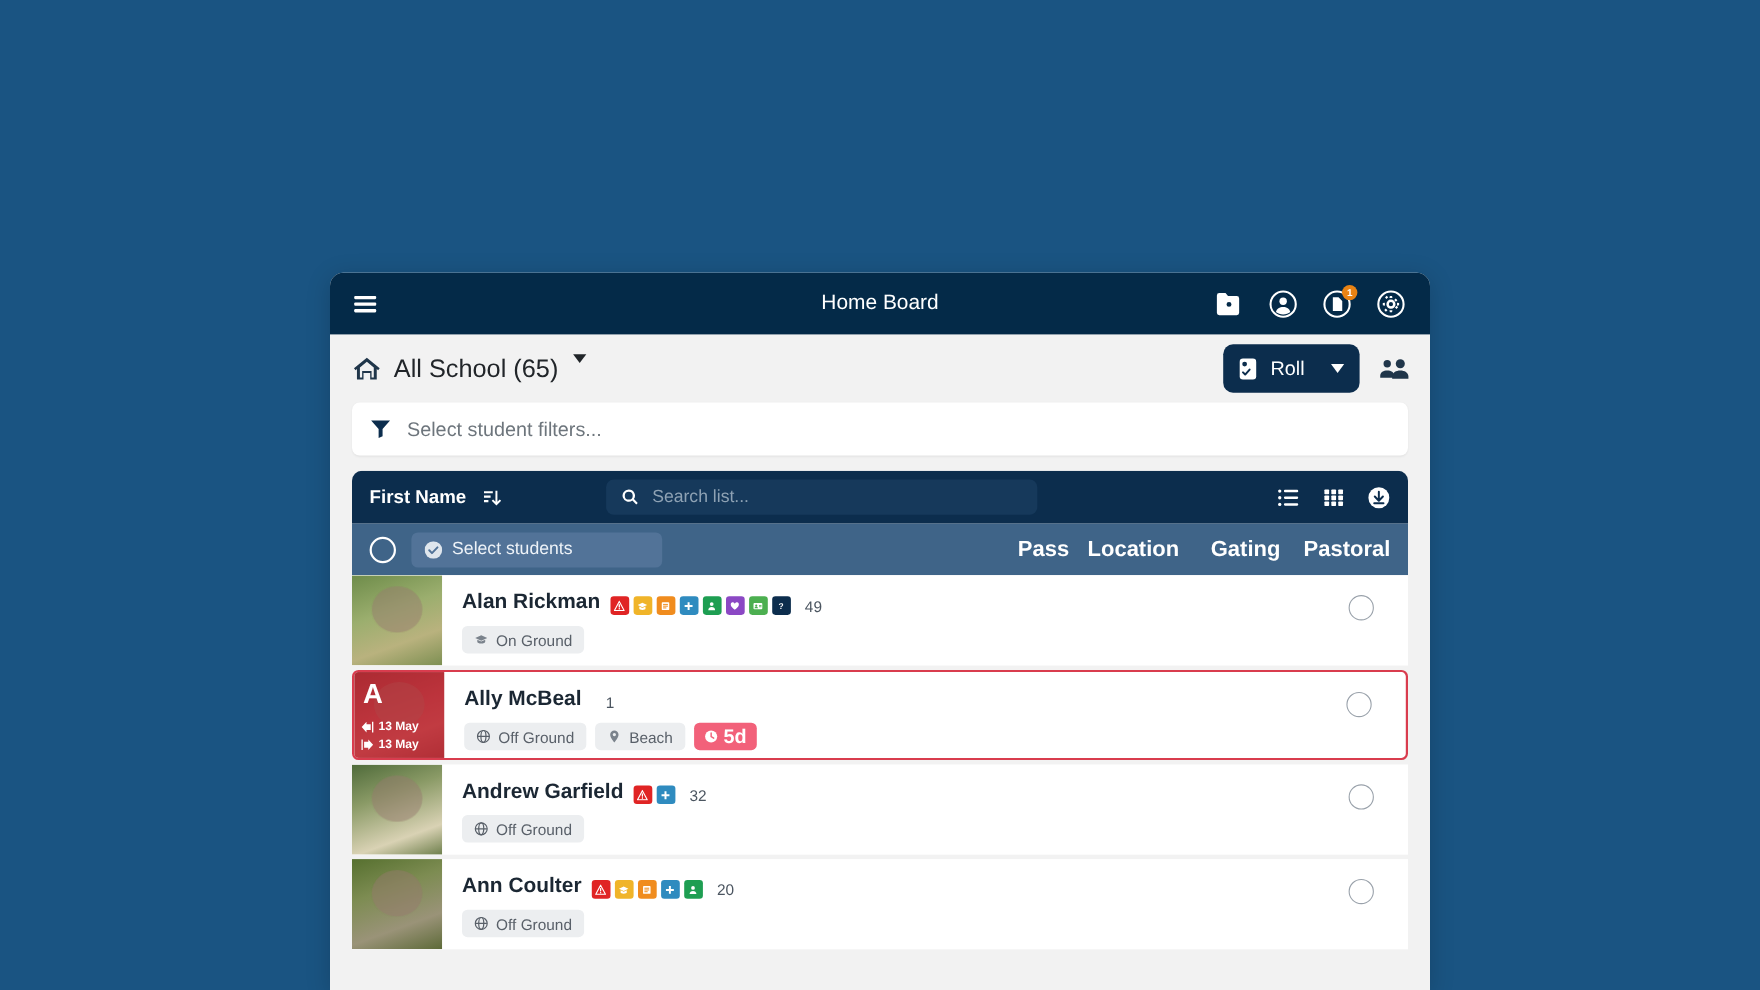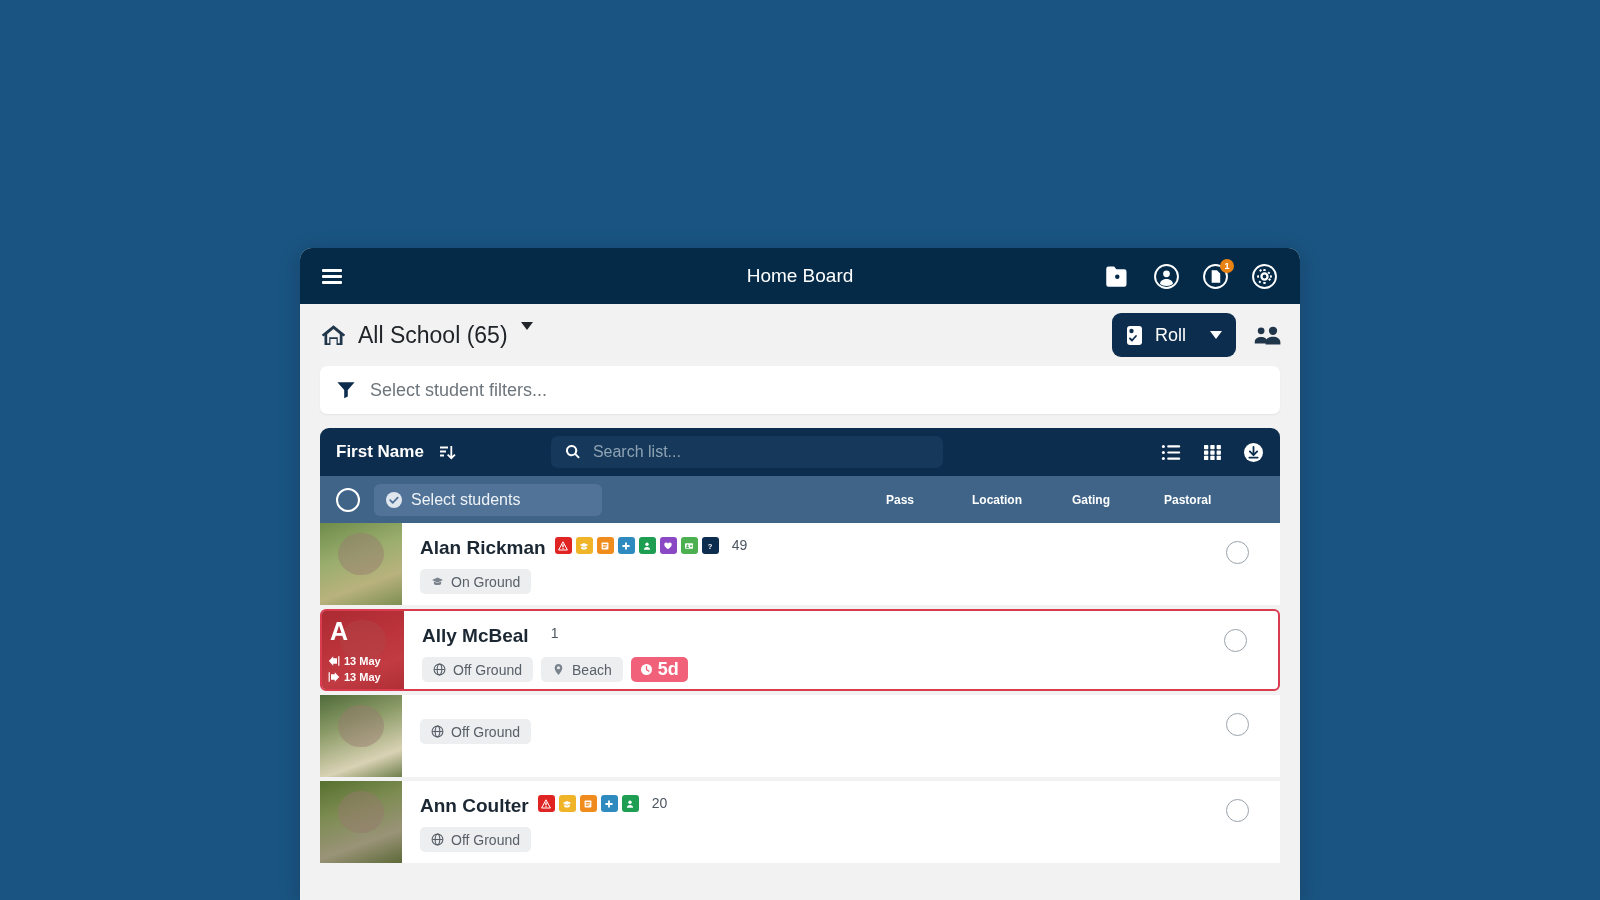--- a/index.html
+++ b/index.html
@@ -143,22 +143,22 @@
   .sel-students {
     background: #527398; border-radius: 6px;
     height: 32px; width: 228px;
     display: flex; align-items: center; gap: 9px;
     padding: 0 12px; cursor: pointer;
   }
   .sel-students svg { width: 16px; height: 16px; fill: #dfe6ed; display: block; }
   .sel-students span { color: #eef3f8; font-size: 16px; }
   .col-labels { margin-left: auto; display: flex; align-items: center; }
   .col-labels b {
-    color: #fff; font-size: 12px; font-weight: bold;
-    text-align: left; display: inline-block;
+    color: #fff; font-size: 20px; font-weight: bold;
+    text-align: right; display: inline-block;
   }
   .col-pass { width: 86px; }
   .col-loc { width: 100px; }
   .col-gat { width: 92px; }
   .col-past { width: 100px; }
 
   
   .rows { padding: 0 20px; }
   .srow {
     background: #fff;
@@ -191,21 +191,21 @@
   }
   .avatar-dates {
     position: absolute; left: 6px; bottom: 4px;
     font-size: 11px; font-weight: bold; color: #fff;
     line-height: 16px;
   }
   .avatar-dates div { display: flex; align-items: center; gap: 4px; }
   .avatar-dates svg { width: 12px; height: 12px; fill: #fff; display: block; }
 
   .srow-main { flex: 1; padding: 14px 0 0 18px; }
-  .name-line { display: flex; align-items: flex-start; gap: 9px; }
+  .name-line { display: flex; align-items: flex-end; gap: 9px; }
   .sname { font-size: 19px; font-weight: bold; color: #1b2733; }
   .flags { display: flex; align-items: center; gap: 4px; }
   .flag {
     width: 17px; height: 17px; border-radius: 3px;
     display: flex; align-items: center; justify-content: center;
     color: #fff; font-size: 11px; font-weight: bold; line-height: 1;
   }
   .flag svg { width: 10px; height: 10px; fill: #fff; display: block; }
   .scount { font-size: 14px; color: #4b5560; margin-left: 4px; }
 
@@ -535,20 +535,38 @@
         <div class="srow-right">
           <span class="pick"></span>
         </div>
       </div>
       <div class="srow">
         <div class="avatar">
           <div class="photo" style="background:linear-gradient(160deg,#4f6b3a 0%,#8a9a66 35%,#d9d2b4 75%,#6e7f4c 100%)"></div>
           <div class="blur"></div>
         </div>
         <div class="srow-main">
+          <div class="name-line">
+            <span class="sname">Andrew Garfield</span>
+            <span class="flags">
+              <span class="flag" style="background:#e02424">
+                <svg viewBox="0 0 10 10">
+                  <path d="M5 .8 9.4 9H.6L5 .8zm0 2.6v2.8M5 7.2v.9" stroke="#fff" stroke-width="1" fill="none"></path>
+                  <path d="M5 1.4 8.8 8.5H1.2L5 1.4z" fill="#fff" opacity=".0"></path>
+                  <path d="M4.55 3.6h.9v2.4h-.9zM4.55 6.7h.9v.9h-.9z" fill="#fff"></path>
+                </svg>
+              </span>
+              <span class="flag" style="background:#2f8bbf">
+                <svg viewBox="0 0 10 10">
+                  <path d="M4.1 1.4h1.8v2.7h2.7v1.8H5.9v2.7H4.1V5.9H1.4V4.1h2.7V1.4z" fill="#fff"></path>
+                </svg>
+              </span>
+            </span>
+            <span class="scount">32</span>
+          </div>
           <div class="chips">
             <span class="chip">
               <span>
                 <svg viewBox="0 0 13 13">
                   <circle cx="6.5" cy="6.5" r="5.4" fill="none" stroke="currentColor" stroke-width="1.1"></circle>
                   <ellipse cx="6.5" cy="6.5" rx="2.3" ry="5.4" fill="none" stroke="currentColor" stroke-width="1.1"></ellipse>
                   <path d="M1.4 6.5h10.2" stroke="currentColor" stroke-width="1.1" fill="none"></path>
                 </svg>
               </span>
               <span>Off Ground</span>

